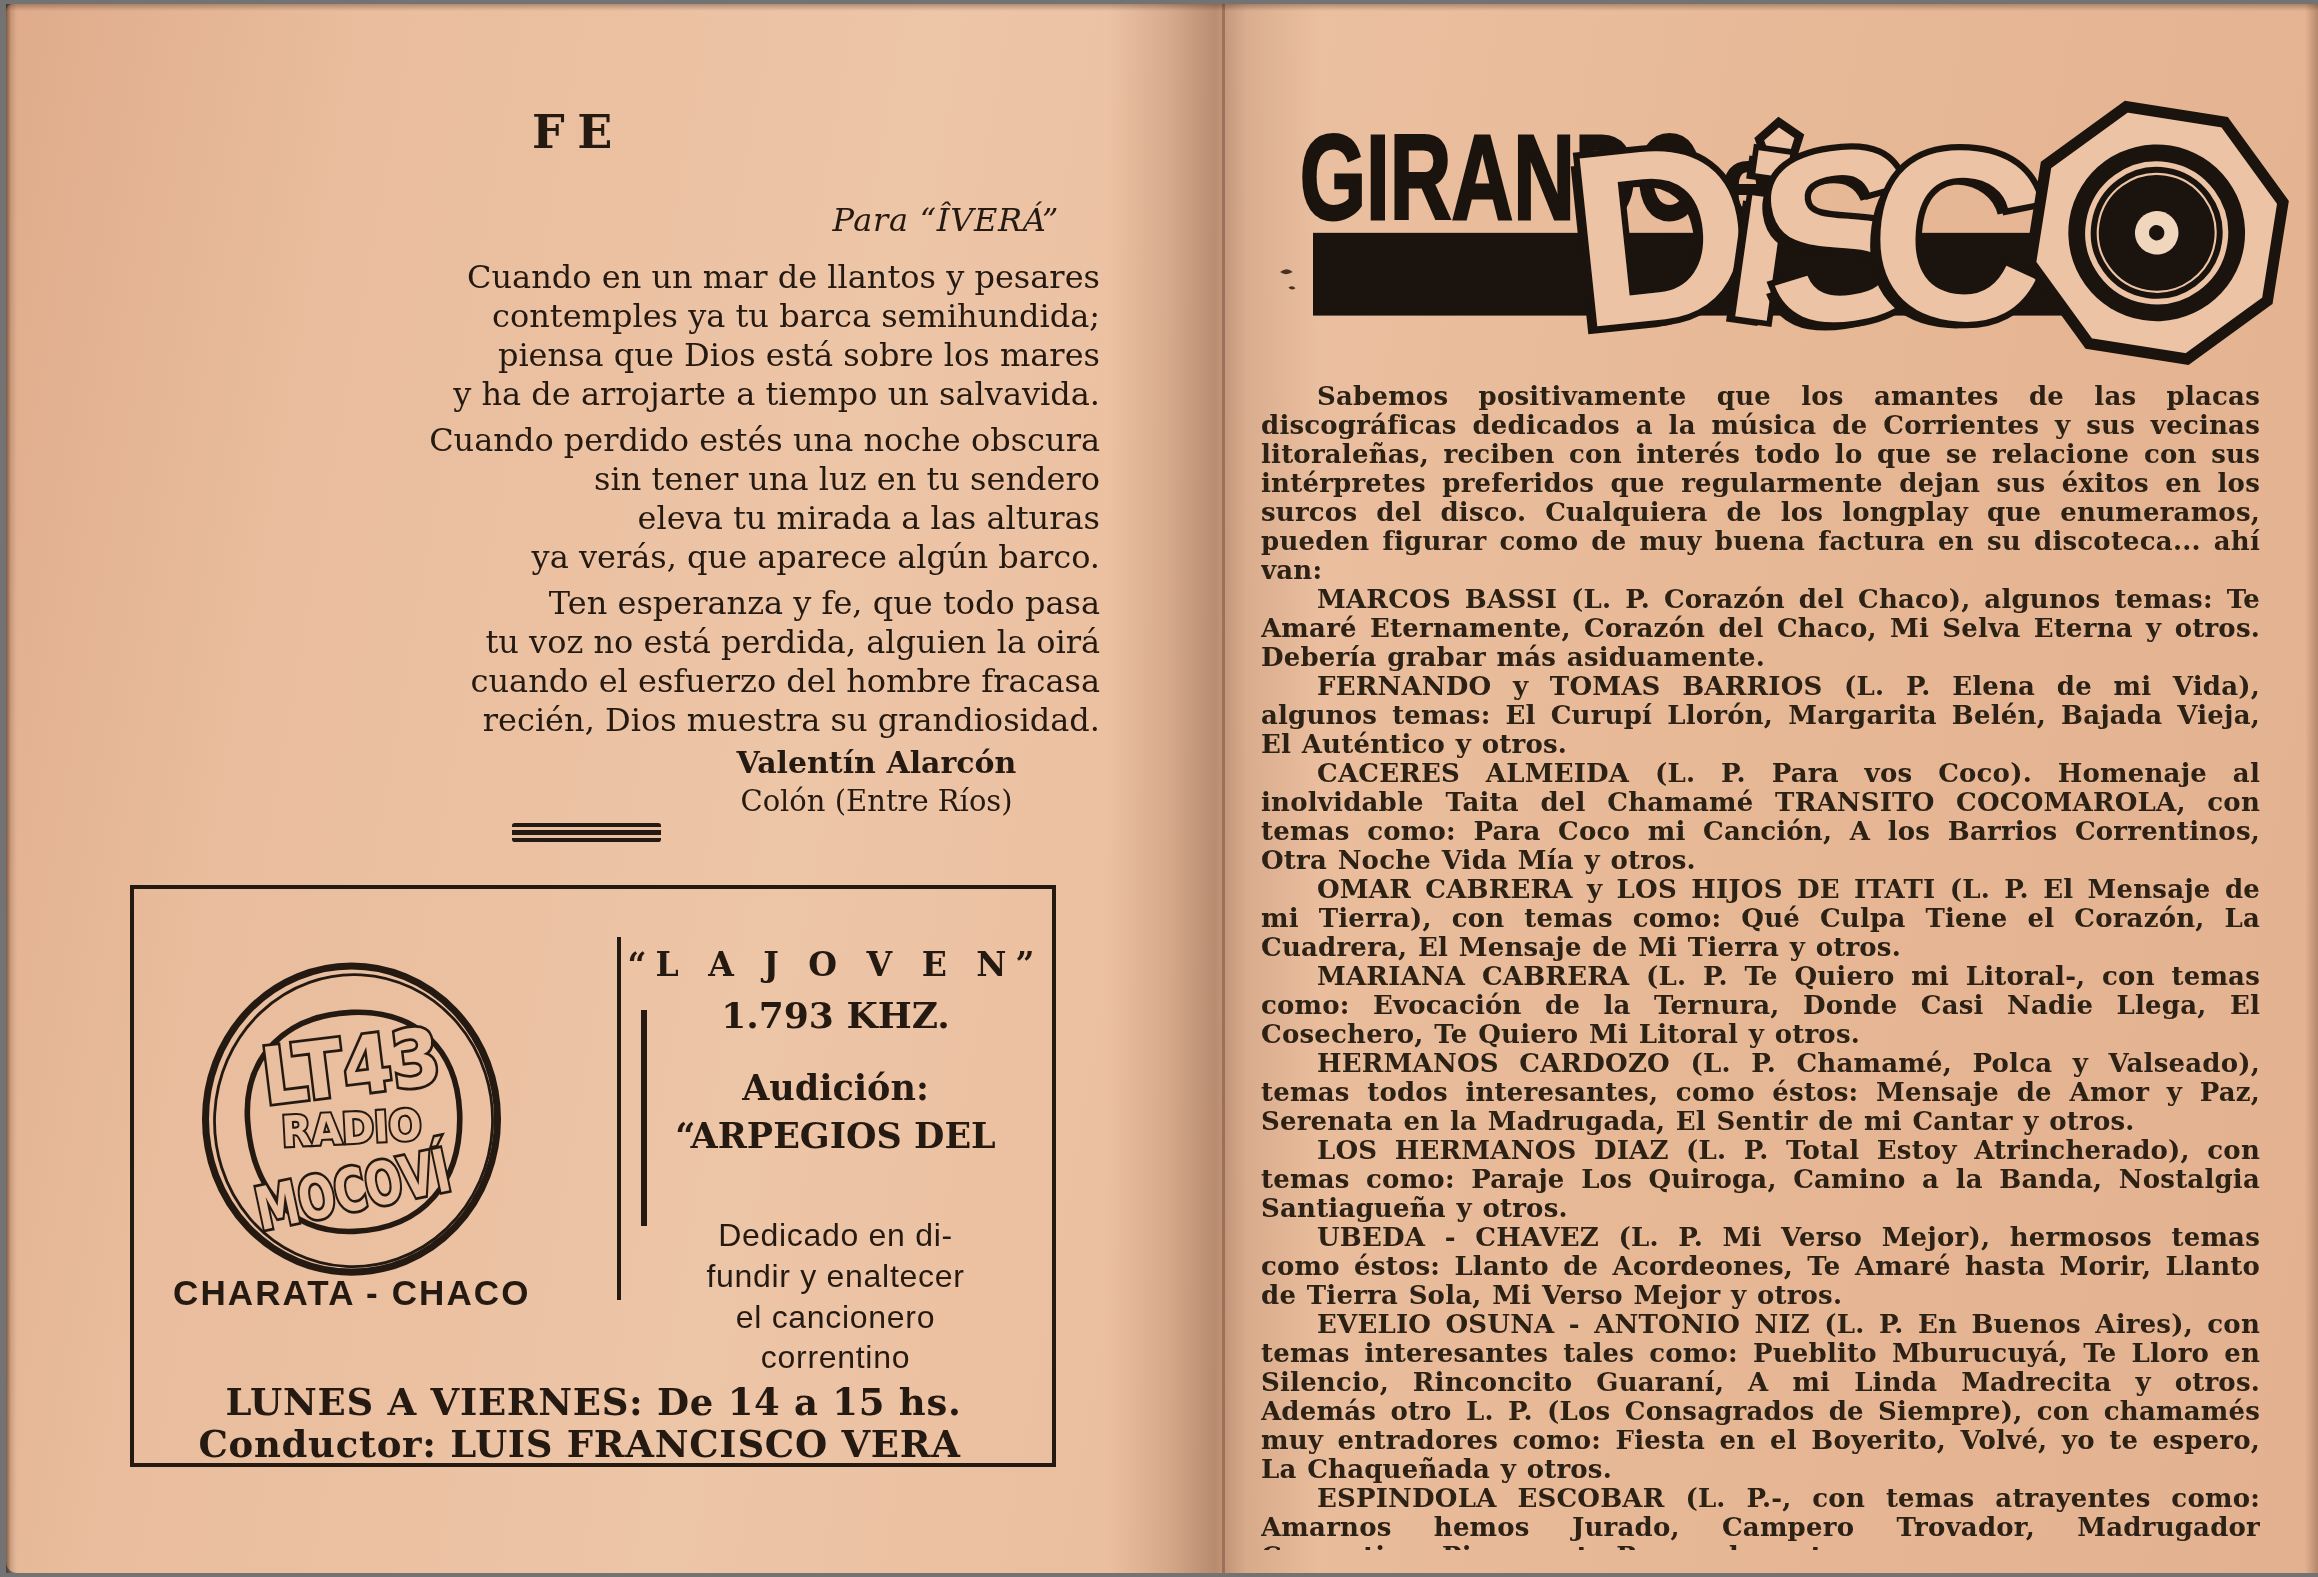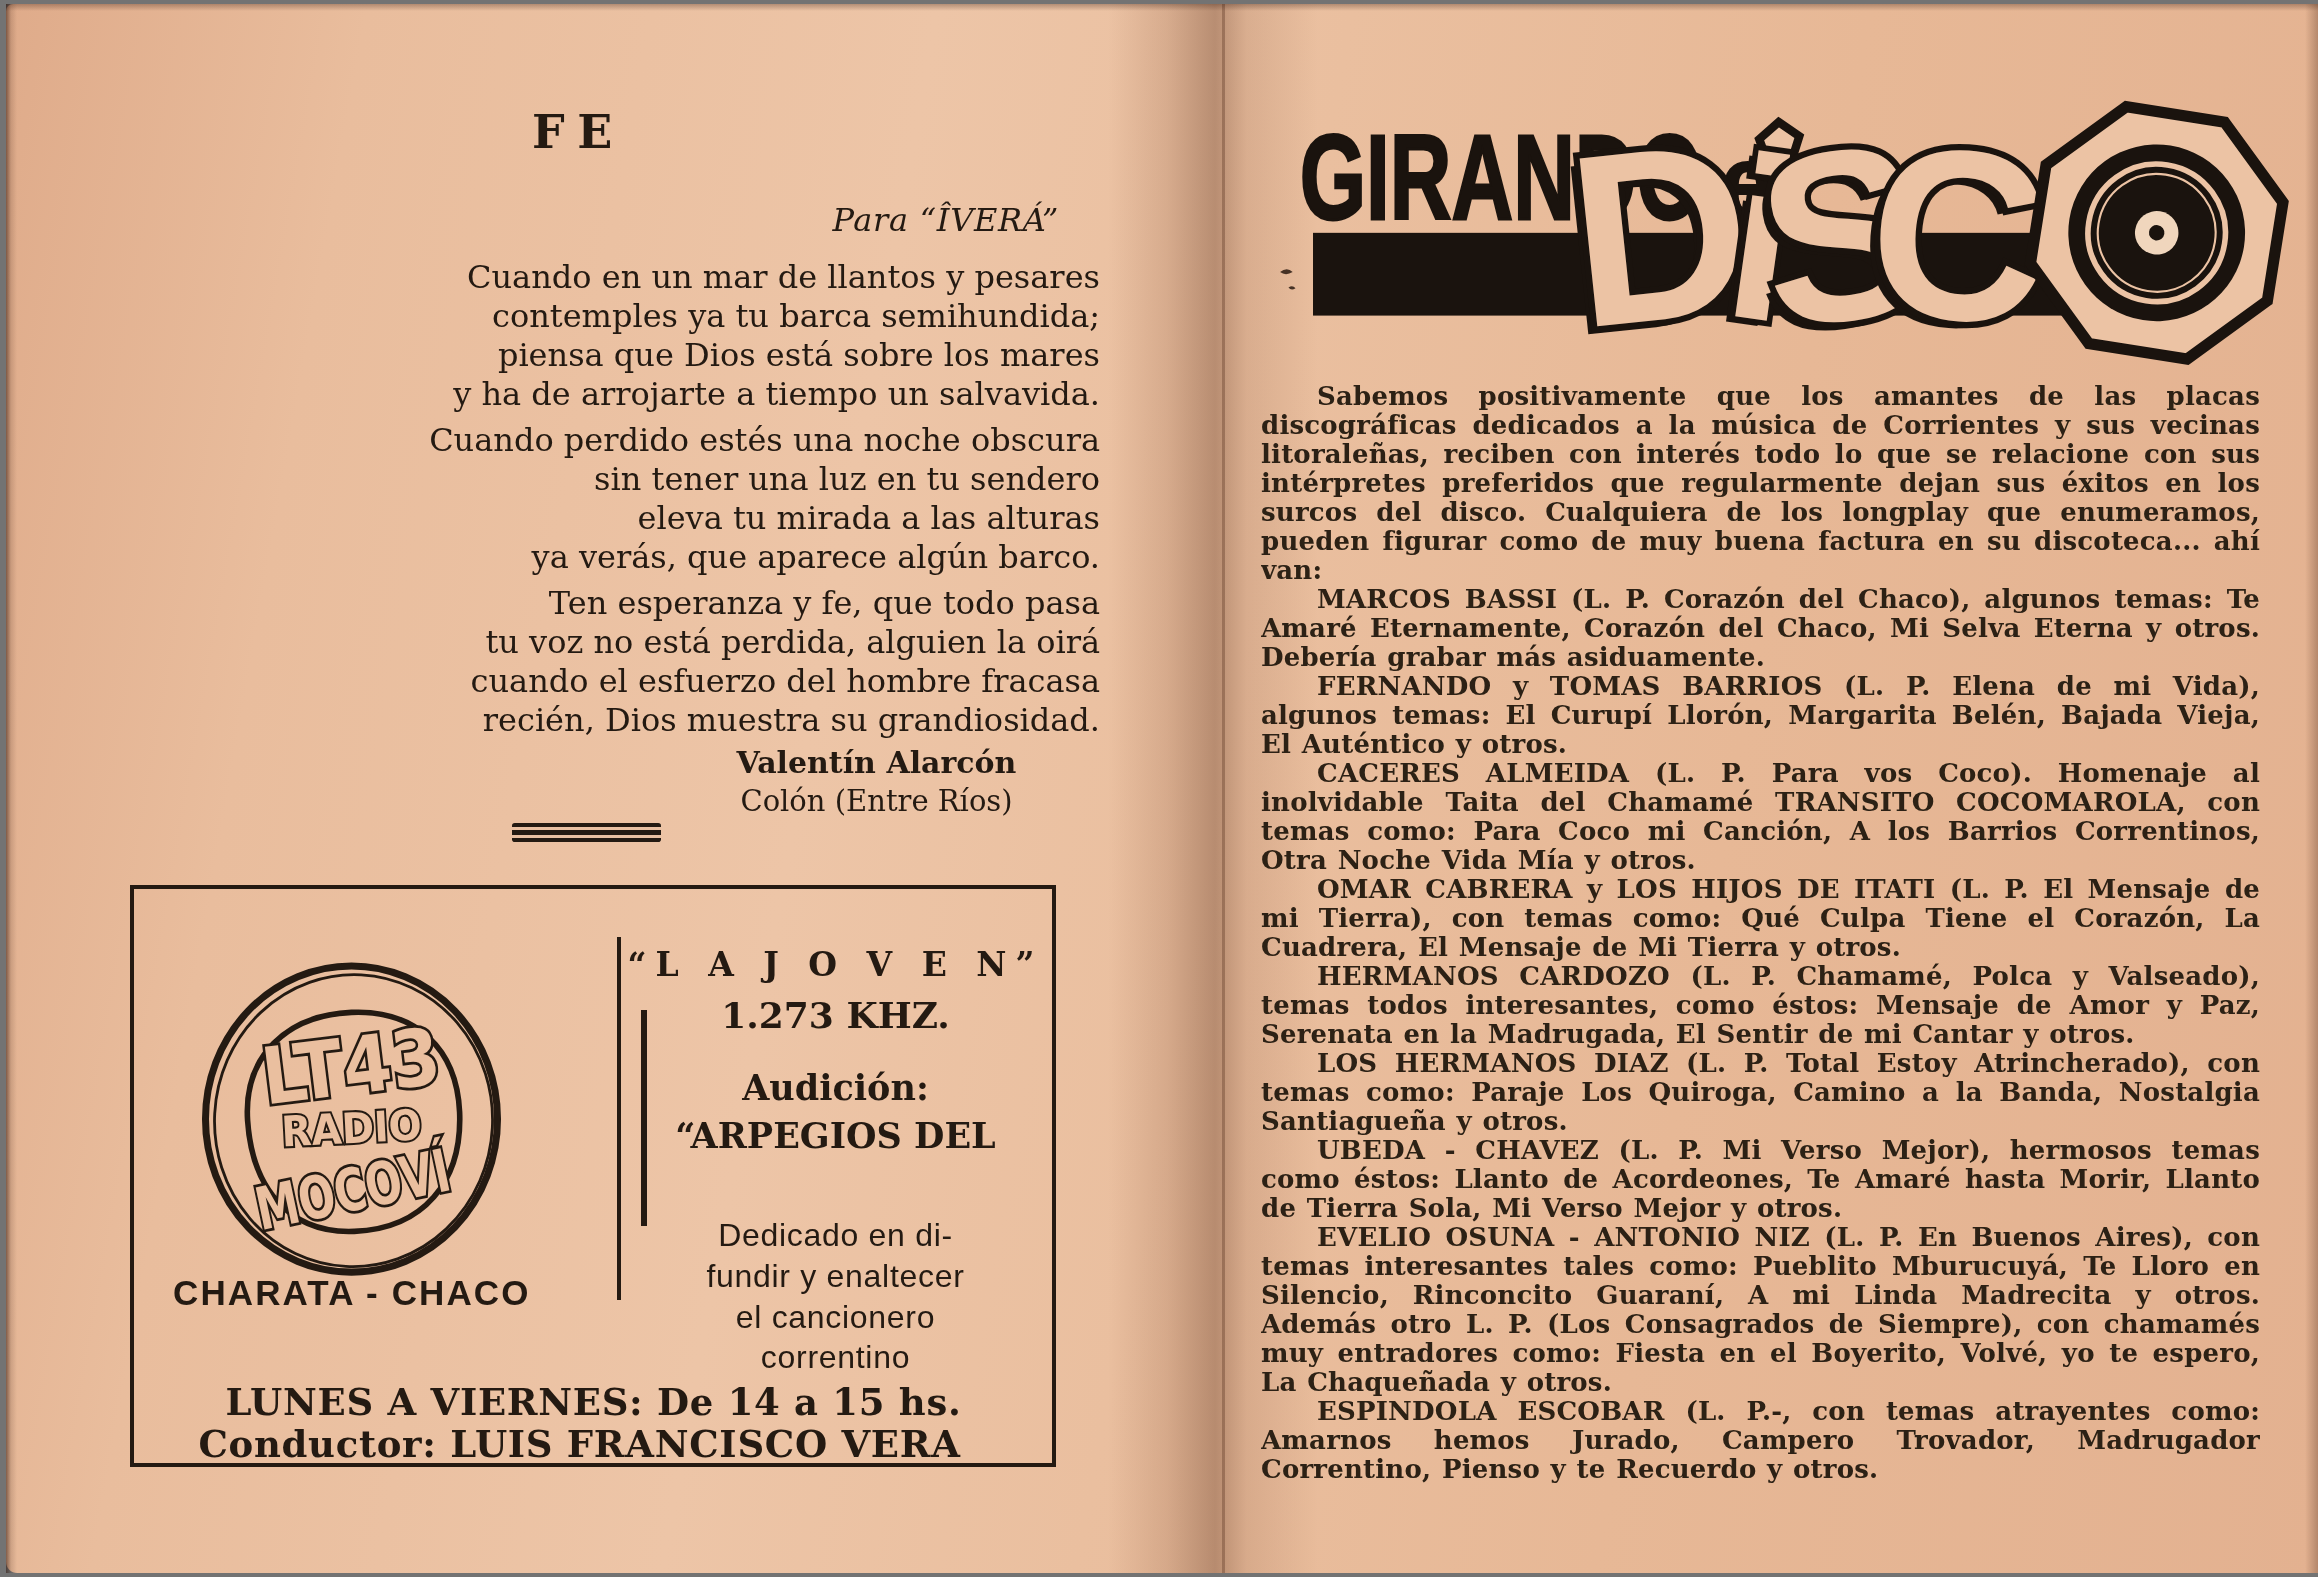--- a/index.html
+++ b/index.html
@@ -113,21 +113,21 @@
       <text x="250" y="212" text-anchor="middle" font-size="112" font-weight="bold" fill="#eabf9f" stroke="#241a12" stroke-width="8" paint-order="stroke" transform="rotate(-7 250 180)" textLength="255" lengthAdjust="spacingAndGlyphs">LT43</text>
       <text x="250" y="282" text-anchor="middle" font-size="60" font-weight="bold" fill="#eabf9f" stroke="#241a12" stroke-width="6" paint-order="stroke" transform="rotate(-3 250 260)" textLength="200" lengthAdjust="spacingAndGlyphs">RADIO</text>
       <text x="252" y="378" text-anchor="middle" font-size="84" font-weight="bold" fill="#eabf9f" stroke="#241a12" stroke-width="8" paint-order="stroke" transform="rotate(-12 252 350)" textLength="280" lengthAdjust="spacingAndGlyphs">MOCOVÍ</text>
     </svg>
 
     <div class="ad-city">CHARATA - CHACO</div>
     <div class="vline-thin"></div>
     <div class="vline-thick"></div>
 
     <div class="ad-station">“L A  J O V E N”</div>
-    <div class="ad-freq">1.273 KHZ.</div>
+    <div class="ad-freq">1.793 KHZ.</div>
     <div class="ad-audicion">Audición:</div>
     <div class="ad-show1">“ARPEGIOS  DEL</div>
 
     <div class="tg tg0">Dedicado en di-</div>
     <div class="tg tg1">fundir y enaltecer</div>
     <div class="tg tg2">el cancionero</div>
     <div class="tg tg3">correntino</div>
 
     <div class="ad-schedule">LUNES A VIERNES:  De 14 a 15 hs.</div>
     <div class="ad-conductor">Conductor:  LUIS  FRANCISCO  VERA</div>
@@ -172,20 +172,21 @@
       <circle cx="0" cy="0" r="11" fill="#1a130e"></circle>
     </g>
   </svg>
 
   <div class="article">
     <p>Sabemos positivamente que los amantes de las placas discográficas dedicados a la música de Corrientes y sus vecinas litoraleñas, reciben con interés todo lo que se relacione con sus intérpretes preferidos que regularmente dejan sus éxitos en los surcos del disco.  Cualquiera de los longplay que enumeramos, pueden figurar como de muy buena factura en su discoteca... ahí van:</p>
     <p>MARCOS BASSI (L. P. Corazón del Chaco), algunos temas: Te Amaré Eternamente, Corazón del Chaco, Mi Selva Eterna y otros. Debería grabar más asiduamente.</p>
     <p>FERNANDO y TOMAS BARRIOS (L. P. Elena de mi Vida), algunos temas: El Curupí Llorón, Margarita Belén, Bajada Vieja, El Auténtico y otros.</p>
     <p>CACERES ALMEIDA (L. P. Para vos Coco).  Homenaje al inolvidable Taita del Chamamé TRANSITO COCOMAROLA, con temas como: Para Coco mi Canción, A los Barrios Correntinos, Otra Noche Vida Mía y otros.</p>
     <p>OMAR CABRERA y LOS HIJOS DE ITATI (L. P. El Mensaje de mi Tierra), con temas como: Qué Culpa Tiene el Corazón, La Cuadrera, El Mensaje de Mi Tierra y otros.</p>
+    <p>MARIANA CABRERA (L. P. Te Quiero mi Litoral-, con temas como: Evocación de la Ternura, Donde Casi Nadie Llega, El Cosechero, Te Quiero Mi Litoral y otros.</p>
     <p>HERMANOS CARDOZO (L. P. Chamamé, Polca y Valseado), temas todos interesantes, como éstos: Mensaje de Amor y Paz, Serenata en la Madrugada, El Sentir de mi Cantar y otros.</p>
     <p>LOS HERMANOS DIAZ (L. P. Total Estoy Atrincherado), con temas como: Paraje Los Quiroga, Camino a la Banda, Nostalgia Santiagueña y otros.</p>
     <p>UBEDA - CHAVEZ (L. P. Mi Verso Mejor), hermosos temas como éstos: Llanto de Acordeones, Te Amaré hasta Morir, Llanto de Tierra Sola, Mi Verso Mejor y otros.</p>
     <p>EVELIO OSUNA - ANTONIO NIZ (L. P. En Buenos Aires), con temas interesantes tales como: Pueblito Mburucuyá, Te Lloro en Silencio, Rinconcito Guaraní, A mi Linda Madrecita y otros.  Además otro L. P. (Los Consagrados de Siempre), con chamamés muy entradores como: Fiesta en el Boyerito, Volvé, yo te espero, La Chaqueñada y otros.</p>
     <p>ESPINDOLA ESCOBAR (L. P.-, con temas atrayentes como: Amarnos hemos Jurado, Campero Trovador, Madrugador Correntino, Pienso y te Recuerdo y otros.</p>
   </div>
 </div>
 
 
 </body></html>

